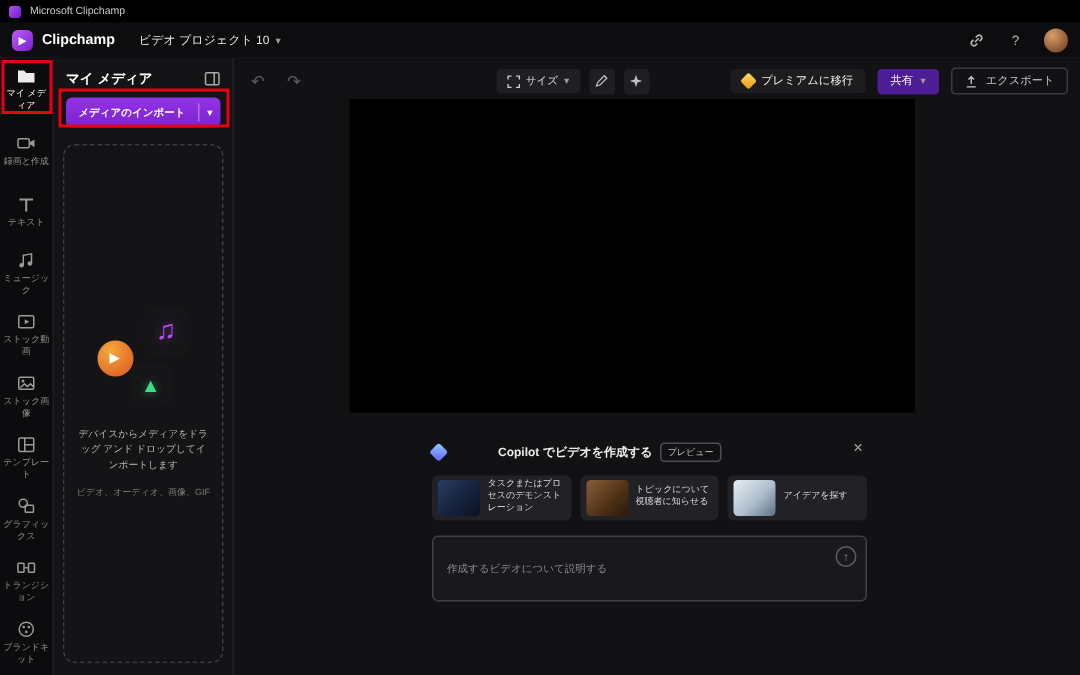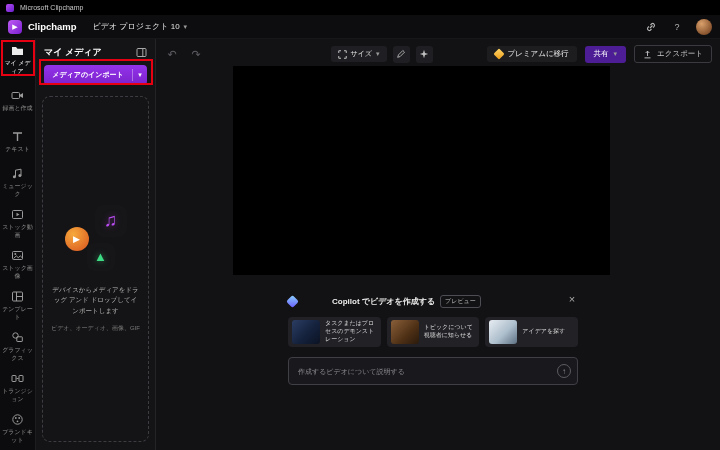--- a/index.html
+++ b/index.html
@@ -98,21 +98,21 @@
               width:12px; height:12px; display:flex; align-items:center; justify-content:center; }
   .cp-cards { display:flex; gap:6px; margin-top:9px; }
   .cp-card { flex:1; background:#212126; border-radius:4px; padding:3px 4px; display:flex; align-items:center;
              gap:5px; cursor:pointer; }
   .thumb { width:28px; height:24px; border-radius:3px; flex:0 0 auto; }
   .thumb.t1 { background:linear-gradient(135deg,#2a3d63 0%,#15223d 55%,#0b1324 100%); }
   .thumb.t2 { background:linear-gradient(135deg,#8a5f3a 0%,#4e3015 60%,#2a1a0c 100%); }
   .thumb.t3 { background:linear-gradient(135deg,#e8edf2 0%,#aebfcd 55%,#5d7183 100%); }
   .cp-card .clabel { font-size:6px; color:#dcdcdc; line-height:1.3; }
   .cp-inputwrap { position:relative; margin-top:10px; }
-  .cp-input { width:100%; height:28px; background:#19191d; border:1px solid #3f3f46; border-radius:4px;
+  .cp-input { width:100%; height:44px; background:#19191d; border:1px solid #3f3f46; border-radius:4px;
               color:#ddd; font-size:7px; padding:0 28px 0 9px; outline:none;
               font-family:"Liberation Sans","DejaVu Sans",sans-serif; }
   .cp-input::placeholder { color:#8b8b90; }
   .cp-send { position:absolute; right:7px; top:7px; width:14px; height:14px; border-radius:50%;
              border:1px solid #5c5c63; display:flex; align-items:center; justify-content:center;
              color:#8b8b90; font-size:8px; cursor:pointer; }
 
   
   .anno { position:absolute; border:2px solid #e60012; z-index:50; pointer-events:none; }
   .anno1 { left:1px; top:40px; width:34px; height:36px; }

